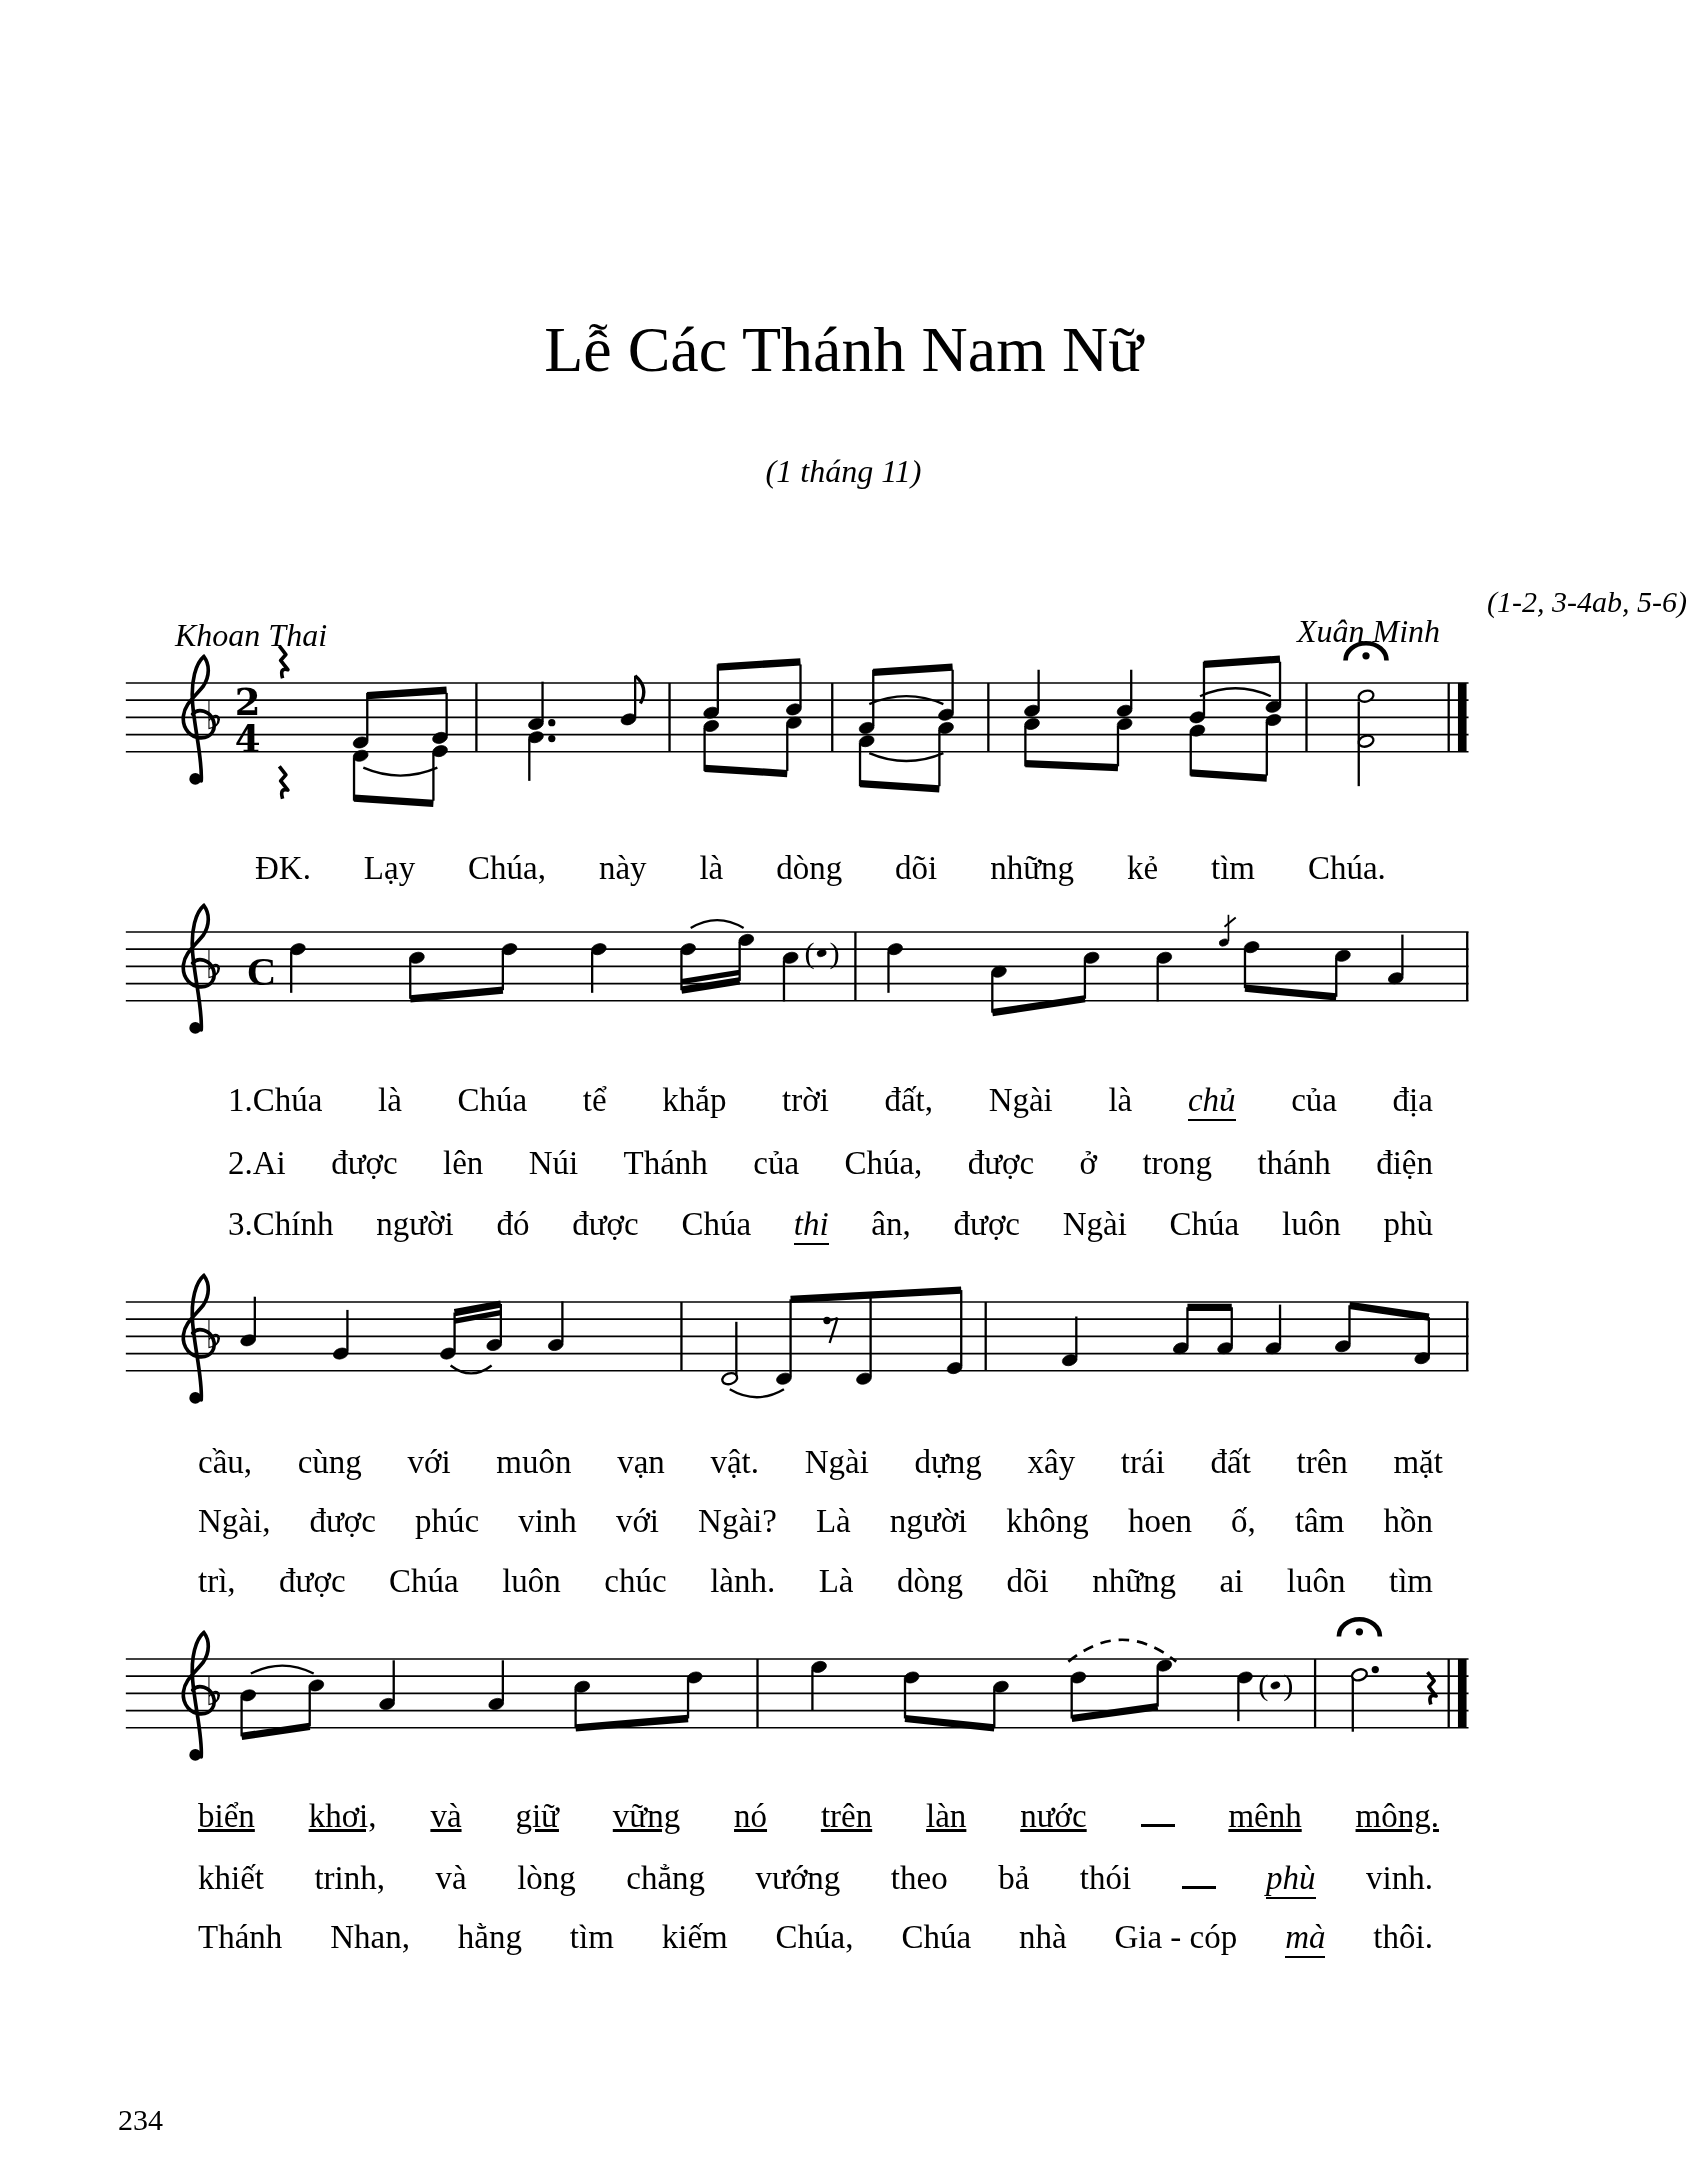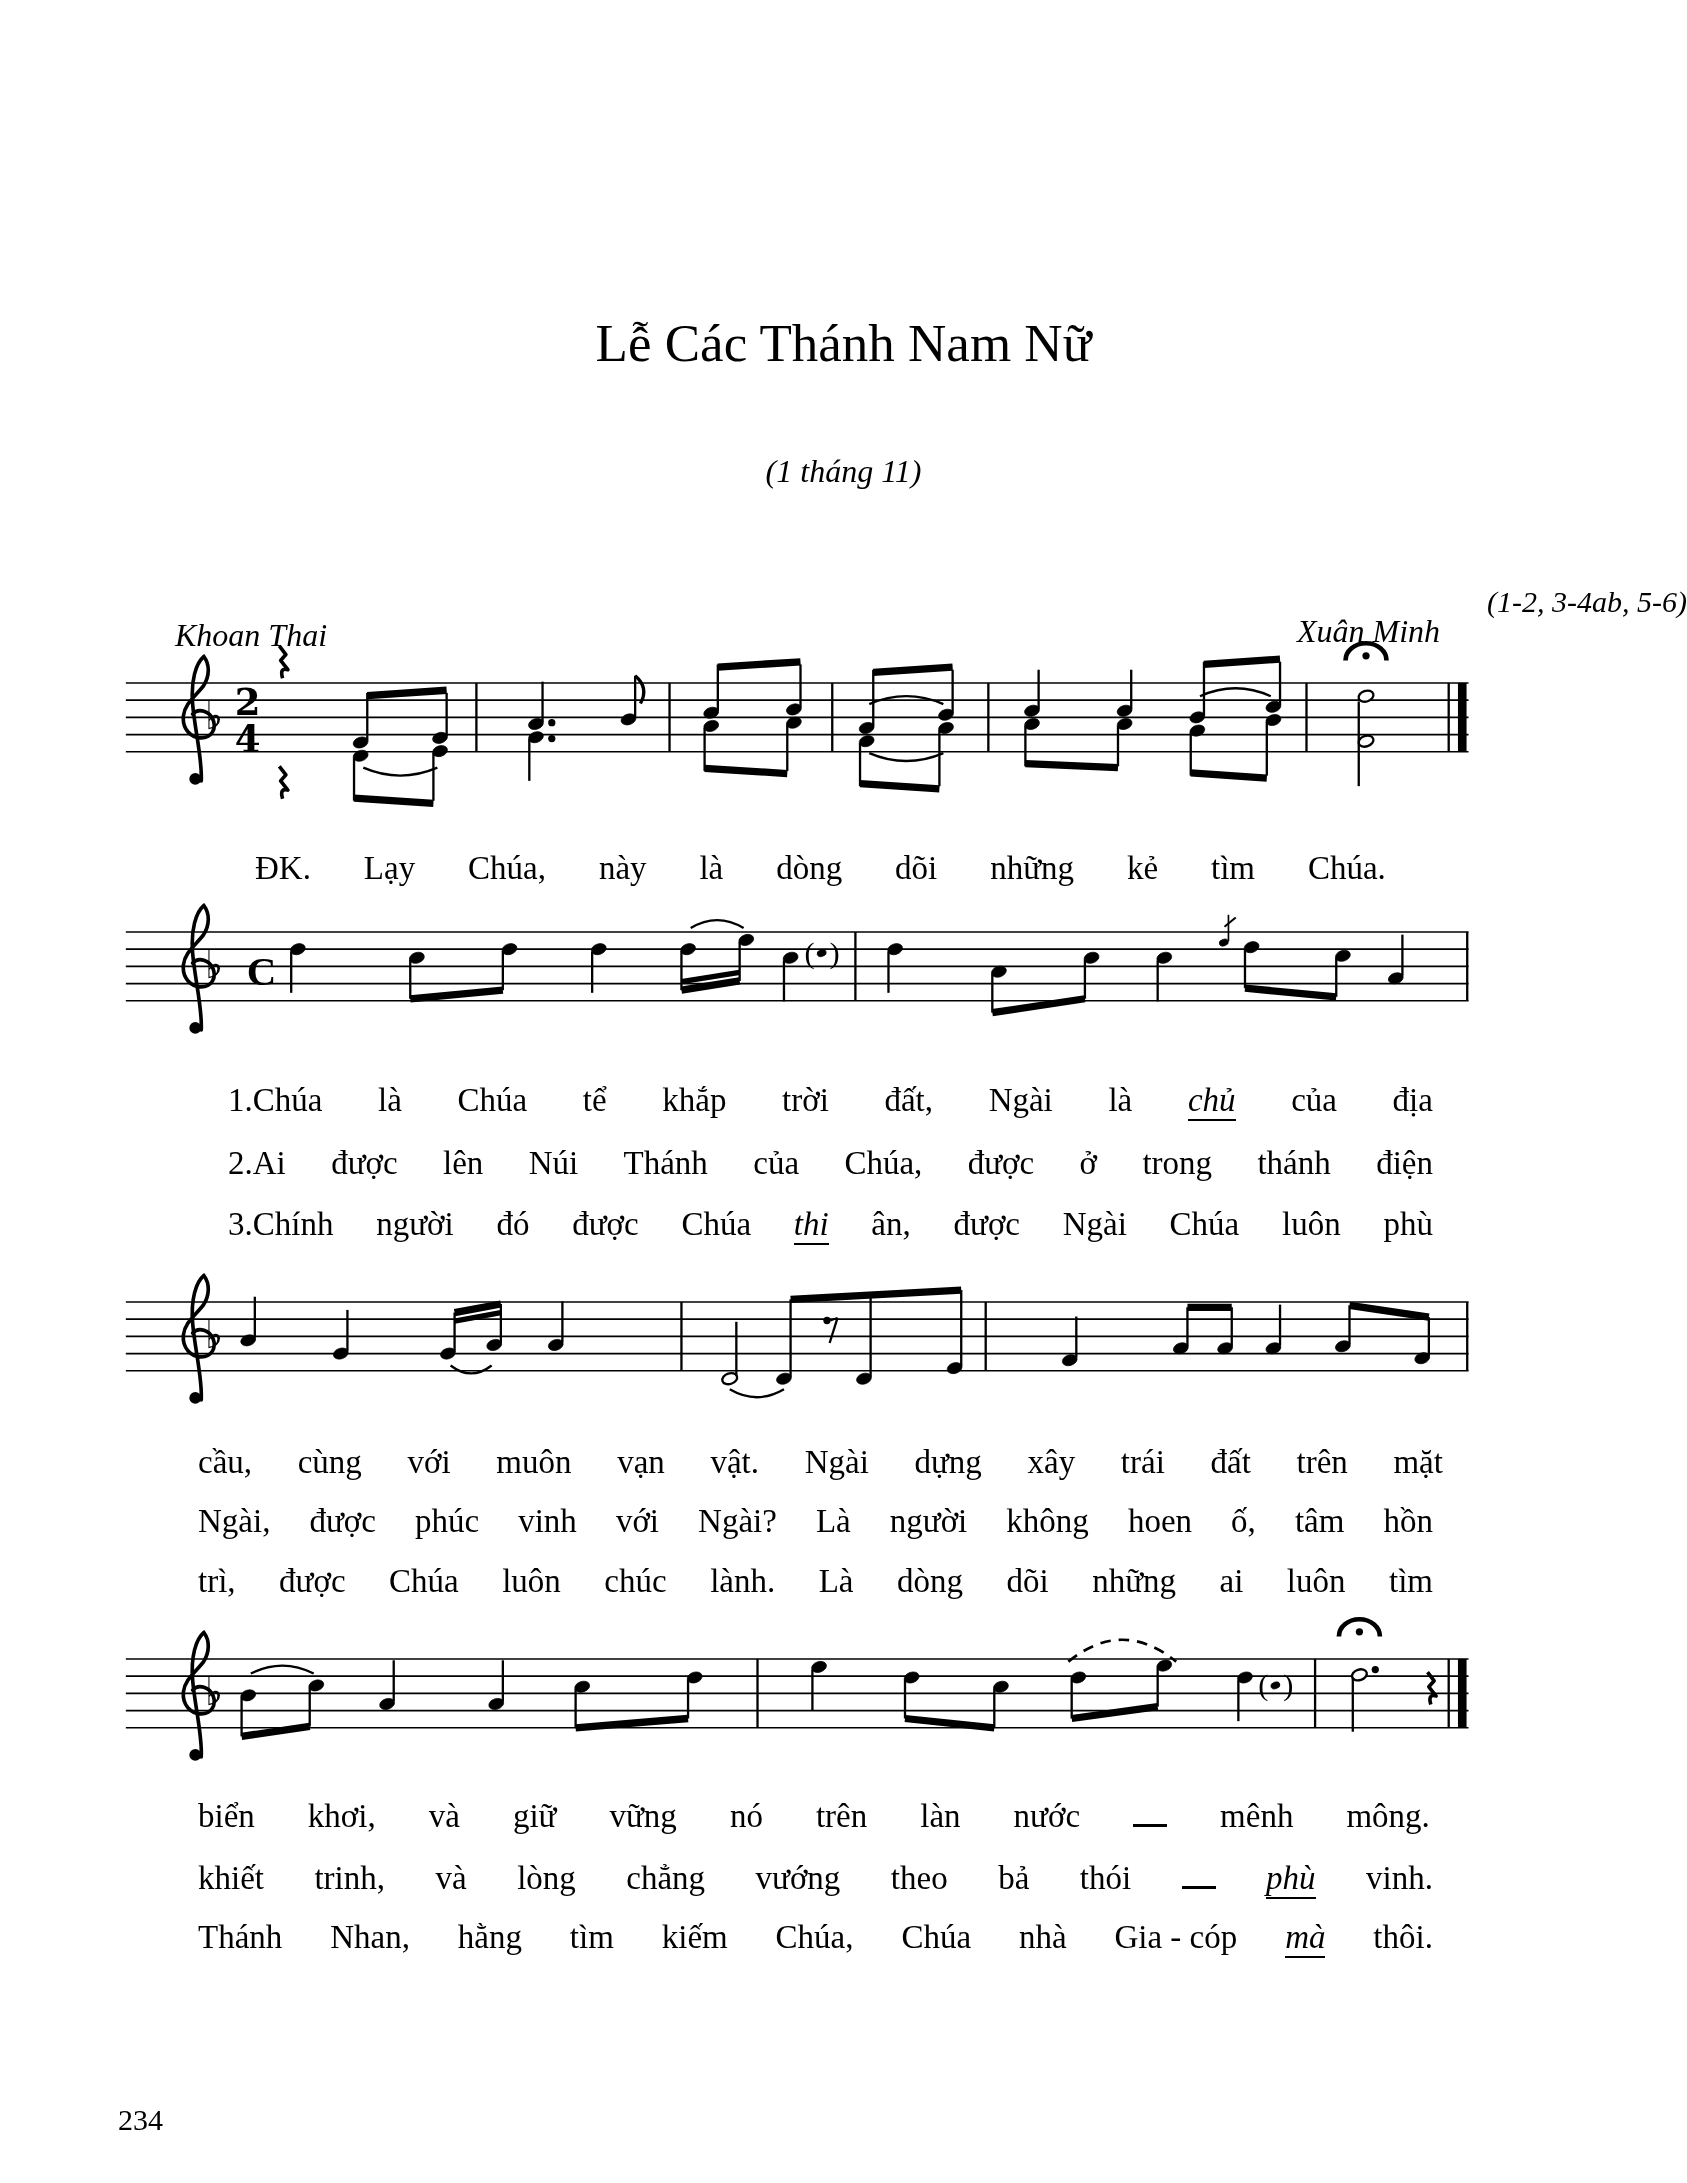--- a/index.html
+++ b/index.html
@@ -1,19 +1,19 @@
 <!DOCTYPE html>
 <html style="font-size:10.6px"><head>
 <meta charset="utf-8">
 <style>
   html,body{margin:0;padding:0;background:#e8e8e8;}
   #page{position:relative;width:1687px;height:2183px;background:#ffffff;margin:0 auto;
         font-family:"Liberation Serif","DejaVu Serif",serif;color:#000;overflow:hidden;}
   .ctr{position:absolute;left:0;right:0;text-align:center;white-space:nowrap;}
-  #title{top:310px;font-size:53px;line-height:1.25;}
+  #title{top:310px;font-size:64px;line-height:1.25;}
   #datenote{top:453px;font-size:32px;font-style:italic;}
   #psalm{top:503px;font-size:52px;}
   #verses{top:585px;font-size:30px;font-style:italic;text-align:right;}
   #tempo{position:absolute;left:175px;top:617px;font-size:32px;font-style:italic;white-space:nowrap;}
   #composer{position:absolute;left:1297px;top:613px;font-size:32px;font-style:italic;white-space:nowrap;}
   #pagenum{position:absolute;left:118px;top:2103px;font-size:30px;}
   .staffbox{position:absolute;left:106px;width:1389px;height:225px;}
   .staffbox svg{display:block;}
   .lyric{position:absolute;display:flex;justify-content:space-between;align-items:baseline;
          font-size:33px;line-height:1.1;white-space:pre;}
@@ -427,19 +427,19 @@
       </div>
     </div>
   <div id="lyrics">
       <div class="lyric" style="top: 850px; left: 255px; right: 301px;"><span>ĐK.</span><span>Lạy</span><span>Chúa,</span><span>này</span><span>là</span><span>dòng</span><span>dõi</span><span>những</span><span>kẻ</span><span>tìm</span><span>Chúa.</span></div>
       <div class="lyric" style="top: 1082px; left: 228px; right: 254px;"><span>1.Chúa</span><span>là</span><span>Chúa</span><span>tể</span><span>khắp</span><span>trời</span><span>đất,</span><span>Ngài</span><span>là</span><span class="em">chủ</span><span>của</span><span>địa</span></div>
       <div class="lyric" style="top: 1145px; left: 228px; right: 254px;"><span>2.Ai</span><span>được</span><span>lên</span><span>Núi</span><span>Thánh</span><span>của</span><span>Chúa,</span><span>được</span><span>ở</span><span>trong</span><span>thánh</span><span>điện</span></div>
       <div class="lyric" style="top: 1206px; left: 228px; right: 254px;"><span>3.Chính</span><span>người</span><span>đó</span><span>được</span><span>Chúa</span><span class="em">thi</span><span>ân,</span><span>được</span><span>Ngài</span><span>Chúa</span><span>luôn</span><span>phù</span></div>
       <div class="lyric" style="top: 1444px; left: 198px; right: 244px;"><span>cầu,</span><span>cùng</span><span>với</span><span>muôn</span><span>vạn</span><span>vật.</span><span>Ngài</span><span>dựng</span><span>xây</span><span>trái</span><span>đất</span><span>trên</span><span>mặt</span></div>
       <div class="lyric" style="top: 1503px; left: 198px; right: 254px;"><span>Ngài,</span><span>được</span><span>phúc</span><span>vinh</span><span>với</span><span>Ngài?</span><span>Là</span><span>người</span><span>không</span><span>hoen</span><span>ố,</span><span>tâm</span><span>hồn</span></div>
       <div class="lyric" style="top: 1563px; left: 198px; right: 254px;"><span>trì,</span><span>được</span><span>Chúa</span><span>luôn</span><span>chúc</span><span>lành.</span><span>Là</span><span>dòng</span><span>dõi</span><span>những</span><span>ai</span><span>luôn</span><span>tìm</span></div>
-      <div class="lyric" style="top: 1798px; left: 198px; right: 257px;"><span>biển</span><span>khơi,</span><span>và</span><span>giữ</span><span>vững</span><span>nó</span><span>trên</span><span>làn</span><span>nước</span><span class="blank"></span><span>mênh</span><span>mông.</span></div>
+      <div class="lyric" style="top: 1798px; left: 198px; right: 248px; text-decoration: underline;"><span>biển</span><span>khơi,</span><span>và</span><span>giữ</span><span>vững</span><span>nó</span><span>trên</span><span>làn</span><span>nước</span><span class="blank"></span><span>mênh</span><span>mông.</span></div>
       <div class="lyric" style="top: 1860px; left: 198px; right: 254px;"><span>khiết</span><span>trinh,</span><span>và</span><span>lòng</span><span>chẳng</span><span>vướng</span><span>theo</span><span>bả</span><span>thói</span><span class="blank"></span><span class="em">phù</span><span>vinh.</span></div>
       <div class="lyric" style="top: 1919px; left: 198px; right: 254px;"><span>Thánh</span><span>Nhan,</span><span>hằng</span><span>tìm</span><span>kiếm</span><span>Chúa,</span><span>Chúa</span><span>nhà</span><span>Gia - cóp</span><span class="em">mà</span><span>thôi.</span></div>
     </div>
   <div id="pagenum">234</div>
 </div>
 
 
 </body></html>

